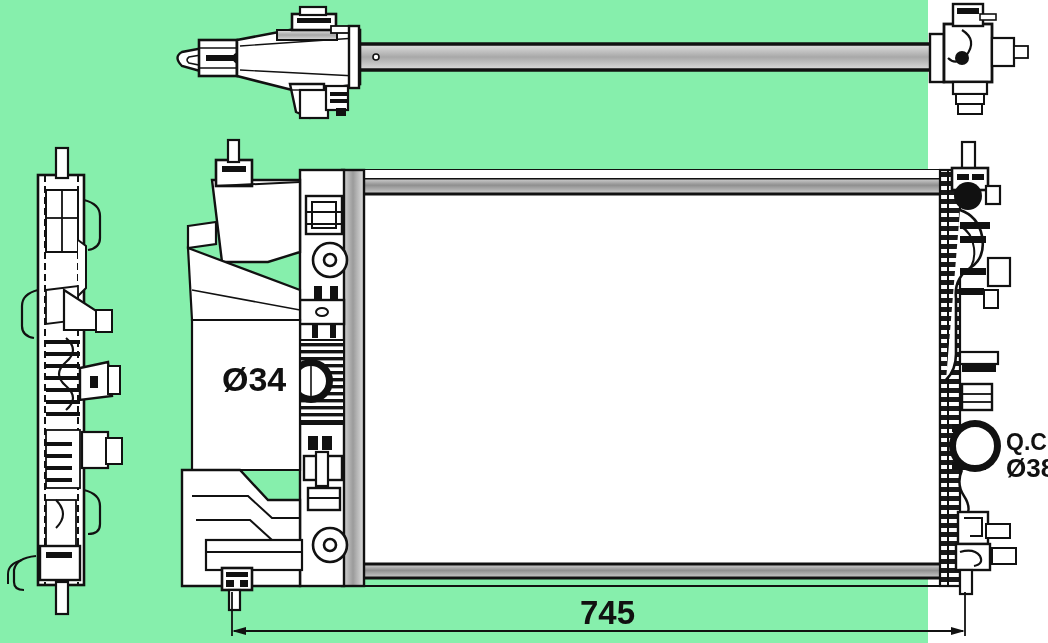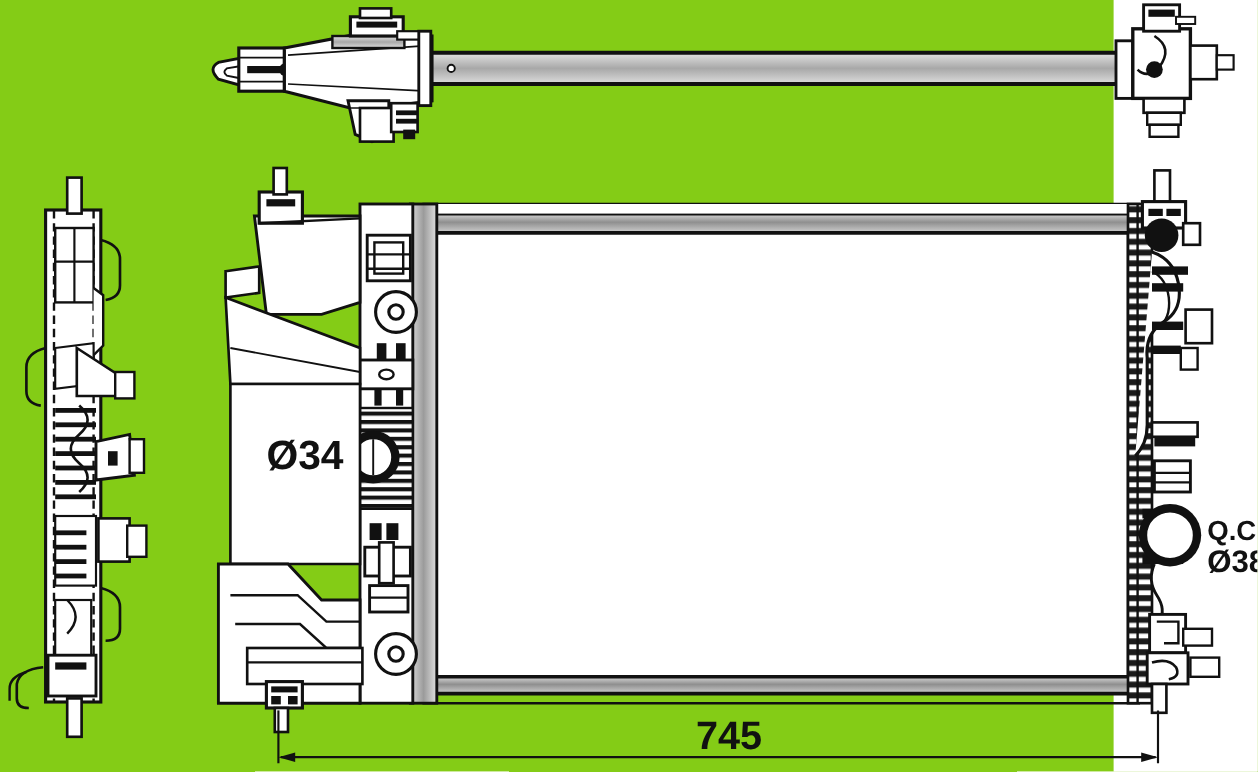--- a/index.html
+++ b/index.html
@@ -1,18 +1,18 @@
 <!DOCTYPE html>
 <html><head>
 <meta charset="utf-8">
 <style>
   html,body{margin:0;padding:0;background:#ffffff;}
   body{width:1048px;height:643px;position:relative;overflow:hidden;
        font-family:"Liberation Sans",sans-serif;}
-  #stage{position:absolute;left:0;top:0;width:928px;height:643px;background:#84cc16;}
+  #stage{position:absolute;left:0;top:0;width:928px;height:643px;background:#86efac;}
   svg{position:absolute;left:0;top:0;}
   .dimtext{font-family:"Liberation Sans",sans-serif;font-weight:700;fill:#111;}
 </style>
 </head>
 <body>
 
 <div id="stage">
 
 <svg width="1048" height="643" viewBox="0 0 1048 643">
   <defs>

